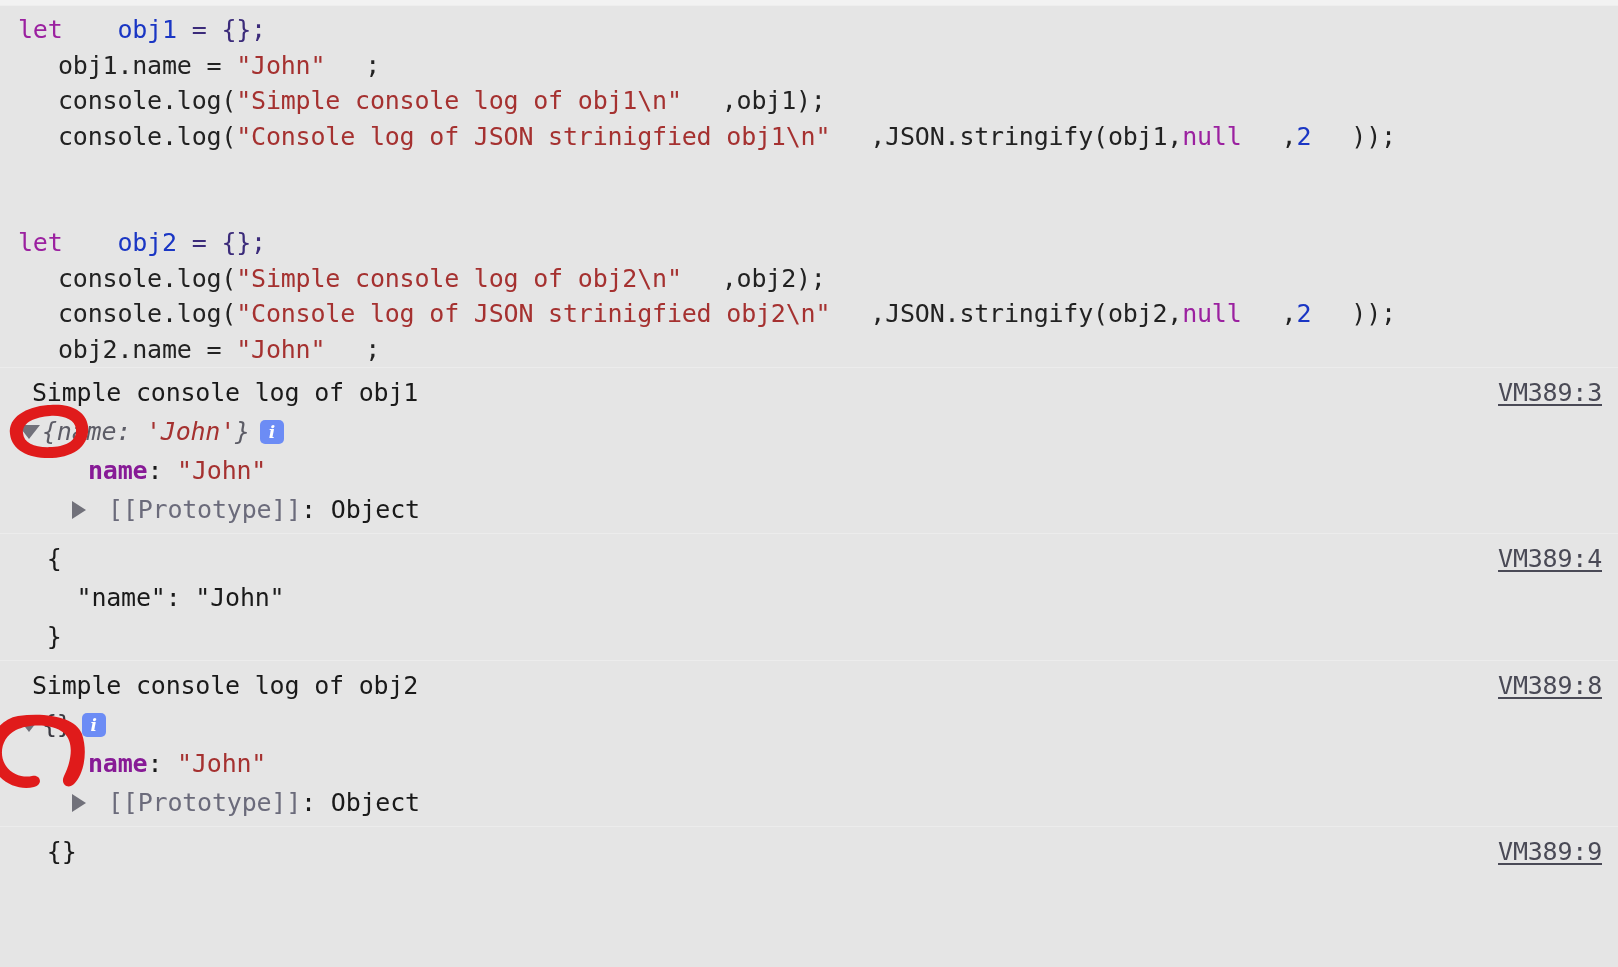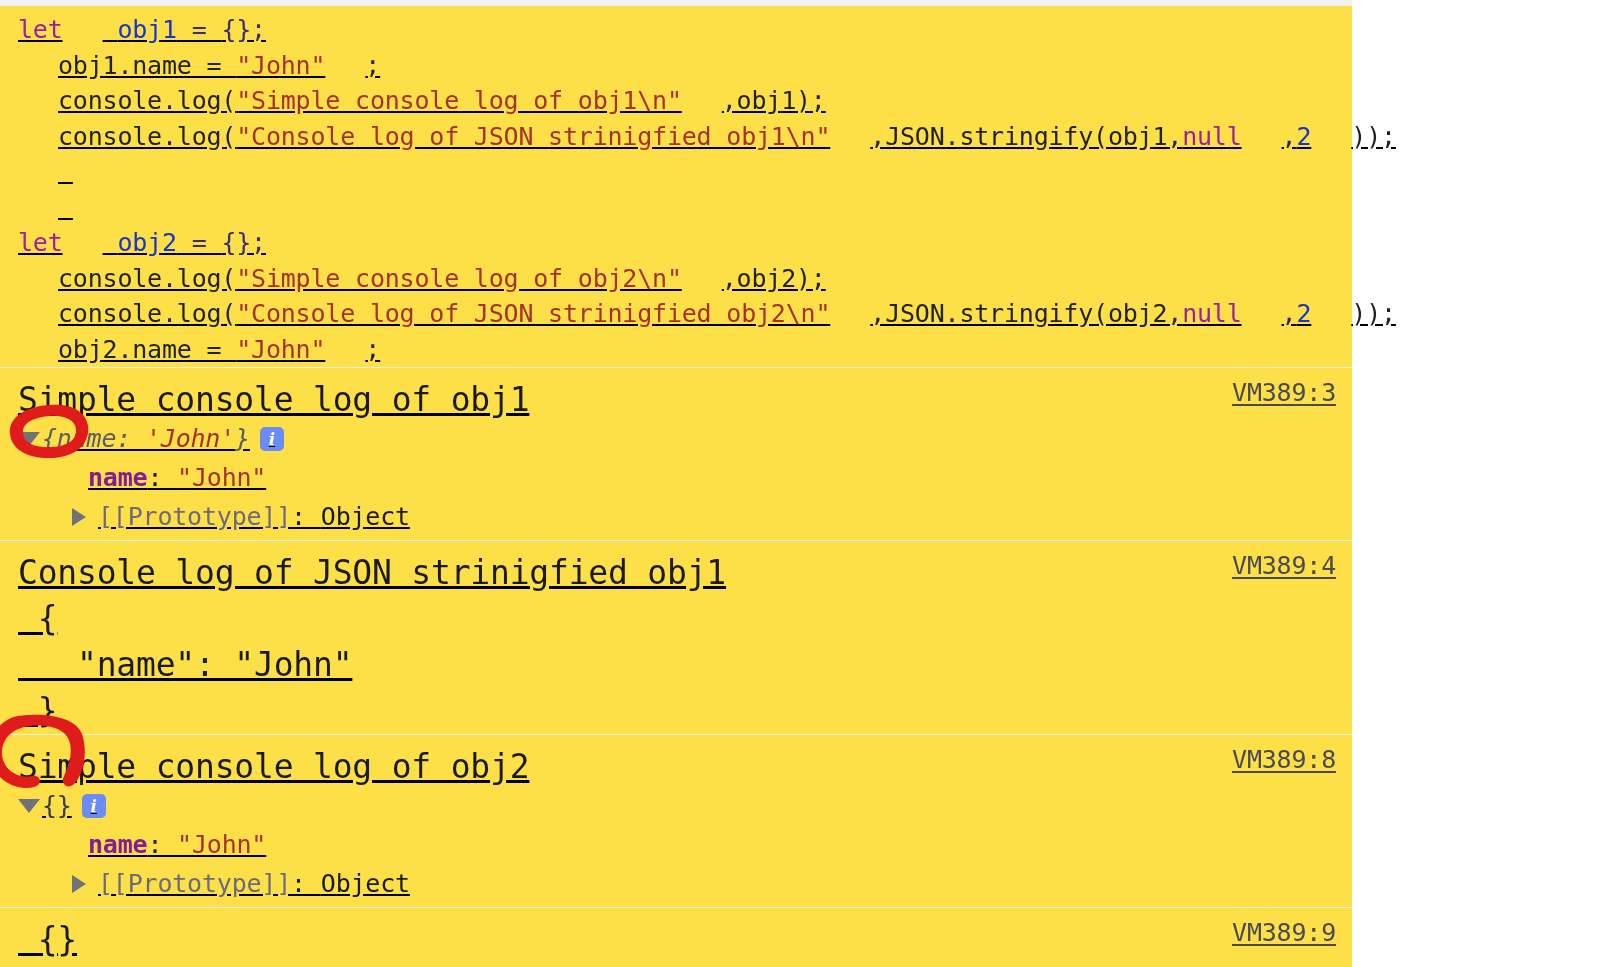--- a/index.html
+++ b/index.html
@@ -9,25 +9,24 @@
   }
   body {
     width: 1618px;
     height: 967px;
     font-family: "DejaVu Sans Mono", "Liberation Mono", monospace;
     overflow: hidden;
     position: relative;
   }
 
   .devtools-console {
-    width: 1352px;
+    width: 1618px;
     height: 967px;
     position: relative;
-    background: #fde047;
-    text-decoration: underline;
+    background: #e5e5e5;
   }
 
   .top-strip {
     height: 5px;
     background: #f2f2f2;
     border-bottom: 1px solid #eeeeee;
   }
 
   
   .code-area {
@@ -55,27 +54,26 @@
   .msg {
     position: relative;
     border-top: 1px solid #ececec;
     padding: 5px 0 4px 0;
     min-height: 28px;
   }
   .msg:last-child { border-bottom: 1px solid #ececec; }
 
   .msg-row {
     font-family: "DejaVu Sans Mono", "Liberation Mono", monospace;
-    font-size: 33px;
+    font-size: 25px;
     line-height: 39px;
     white-space: pre;
     color: #1a1a1a;
-    padding-left: 18px;
-    letter-spacing: -0.2px;
-    margin-top: 7px;
+    padding-left: 32px;
+    letter-spacing: -0.2px;
   }
 
   .src-link {
     position: absolute;
     right: 16px;
     top: 8px;
     font-family: "DejaVu Sans Mono", "Liberation Mono", monospace;
     font-size: 25px;
     line-height: 33px;
     color: #4a4a56;
@@ -170,21 +168,21 @@
     display: flex;
     align-items: center;
     padding-left: 68px;
     height: 39px;
   }
   .proto-text {
     font-family: "DejaVu Sans Mono", "Liberation Mono", monospace;
     font-size: 25px;
     white-space: pre;
     letter-spacing: -0.2px;
-    margin-left: 6px;
+    margin-left: 16px;
   }
   .proto-name { color: #6b6b7b; }
   .proto-type { color: #1a1a1a; }
 
   
   .annot {
     position: absolute;
     pointer-events: none;
     z-index: 50;
   }
@@ -225,21 +223,20 @@
     <div class="proto-row">
       <span class="disclosure">
         <span class="tri-right"></span>
       </span>
       <span class="proto-text"><span class="proto-name">[[Prototype]]</span><span class="proto-type">: </span><span class="proto-type">Object</span></span>
     </div>
   </div>
 
   <div class="msg">
     <div class="src-link">VM389:4</div>
-    <div class="msg-row">Console log of JSON strinigfied obj1</div>
     <div class="msg-row"> {</div>
     <div class="msg-row">   "name": "John"</div>
     <div class="msg-row"> }</div>
   </div>
 
   <div class="msg">
     <div class="src-link">VM389:8</div>
     <div class="msg-row">Simple console log of obj2</div>
     <div class="obj-head">
       <span class="disclosure">

